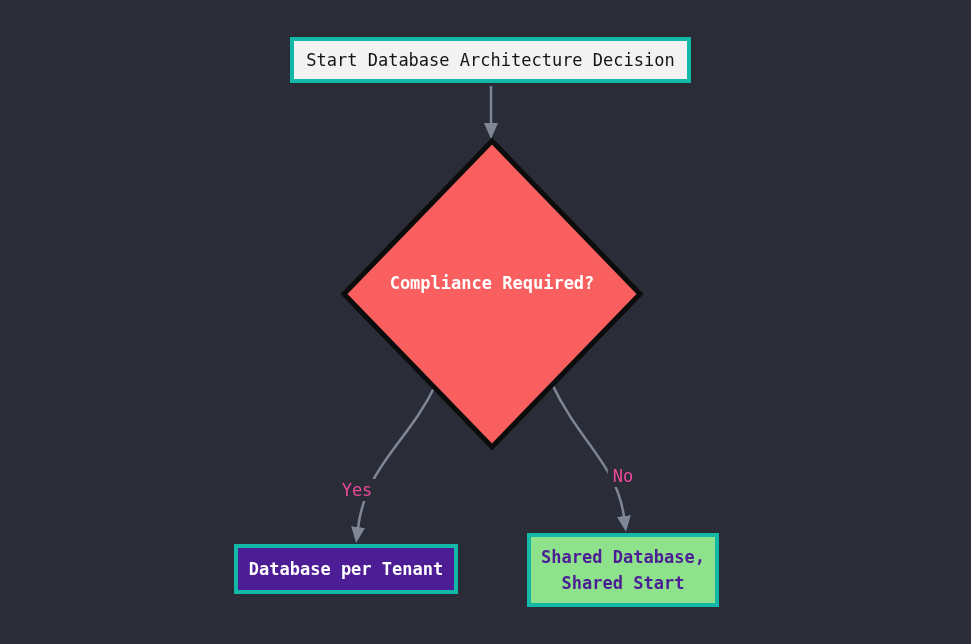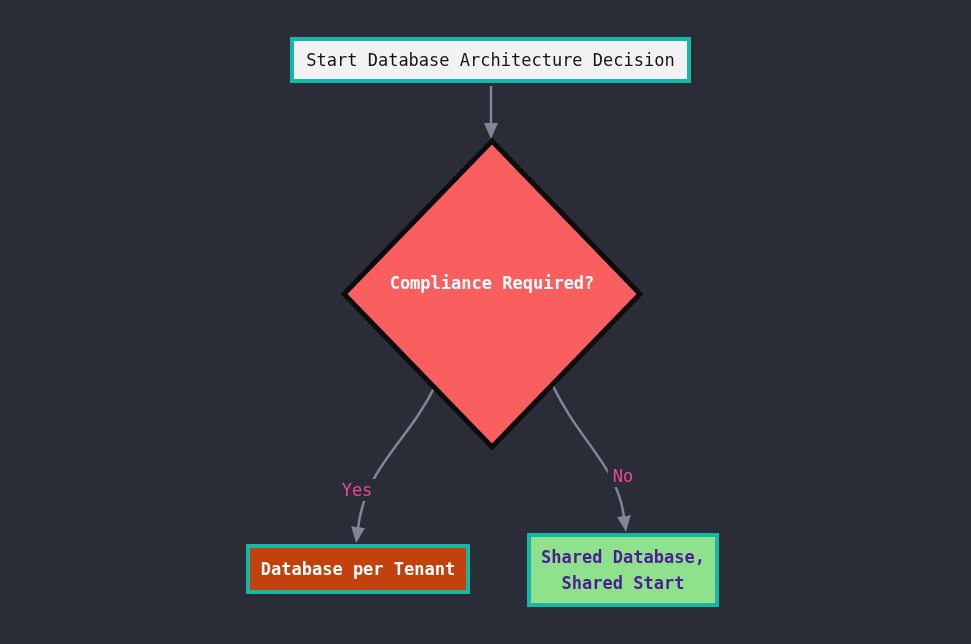--- a/index.html
+++ b/index.html
@@ -30,23 +30,23 @@
     line-height: 26px;
   }
   .node-start {
     left: 290px; top: 37px;
     width: 401px; height: 46px;
     background: #f2f2f2;
     color: #141414;
     font-weight: 400;
   }
   .node-blue {
-    left: 246px; top: 544px;
+    left: 234px; top: 544px;
     width: 224px; height: 50px;
-    background: #c2410c;
+    background: #4c1d95;
     color: #ffffff;
     font-weight: 700;
   }
   .node-green {
     left: 527px; top: 533px;
     width: 192px; height: 74px;
     background: #8de28b;
     color: #4c1d95;
     font-weight: 700;
   }

